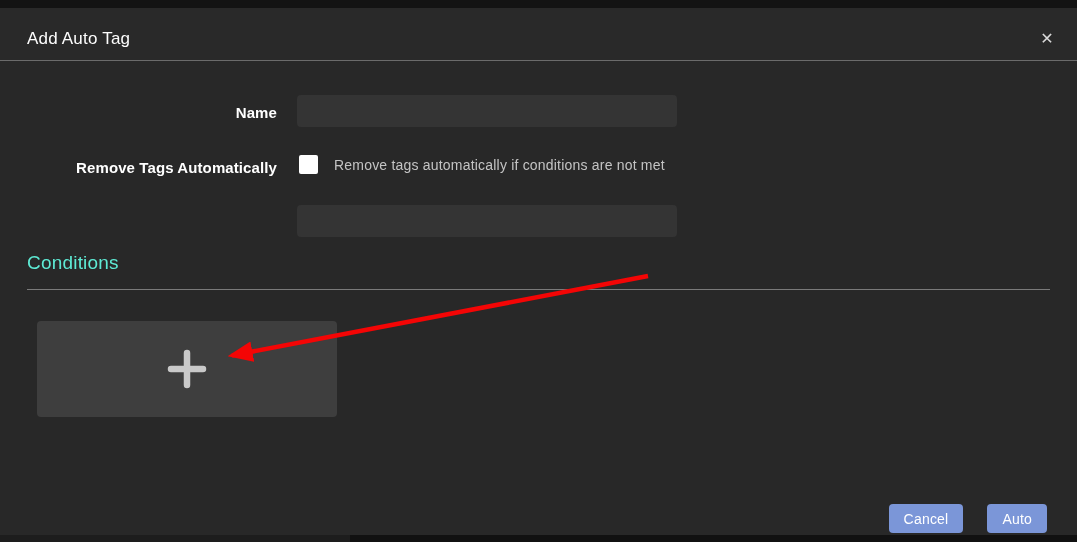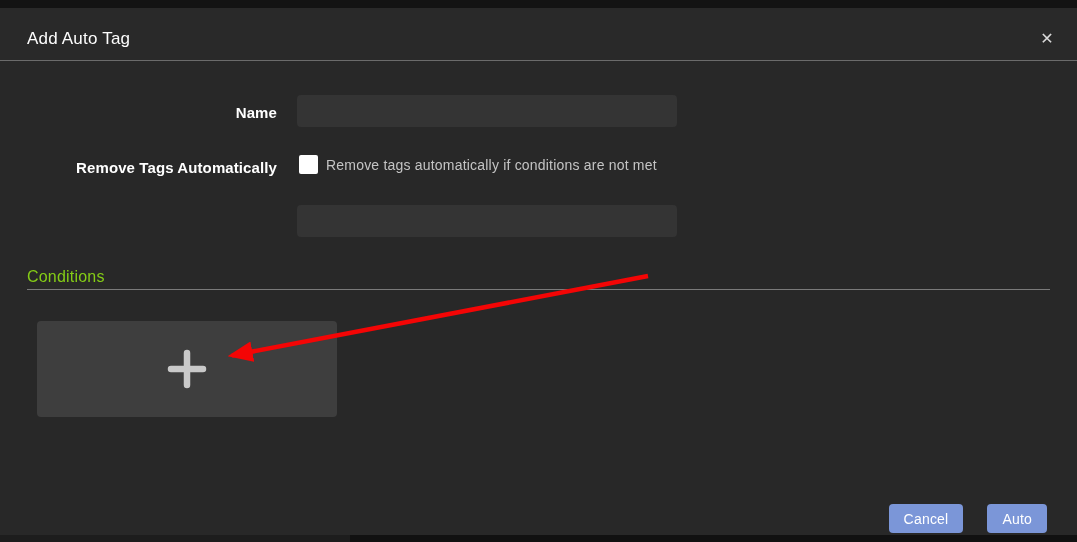--- a/index.html
+++ b/index.html
@@ -64,35 +64,35 @@
     background: #343434; border: none; border-radius: 4px;
     color: #eaeaea; font-size: 14px; padding: 0 10px;
     font-family: "Liberation Sans", sans-serif;
     outline: none;
   }
   .inp-name { top: 95px; }
   .inp-tags { top: 205px; }
 
   .checkbox-row {
     position: absolute; left: 299px; top: 155px;
-    display: flex; align-items: center; gap: 8px;
+    display: flex; align-items: center; gap: 16px;
   }
   .checkbox {
     width: 19px; height: 19px;
     background: #ffffff; border-radius: 2px;
     cursor: pointer; flex: 0 0 auto;
   }
   .checkbox-text {
     font-size: 14px; color: #c4c4c4; letter-spacing: 0.2px;
   }
 
   
   .conditions-heading {
-    position: absolute; left: 27px; top: 268px;
-    font-size: 16px; font-weight: 400; color: #84cc16;
+    position: absolute; left: 27px; top: 252px;
+    font-size: 19px; font-weight: 400; color: #5eead4;
     letter-spacing: 0.2px;
   }
   .conditions-rule {
     position: absolute; left: 27px; top: 289px; width: 1023px; height: 0;
     border-top: 1px solid #7a7a7a;
   }
   .add-condition-card {
     position: absolute; left: 37px; top: 321px;
     width: 300px; height: 96px;
     background: #3e3e3e; border: none; border-radius: 4px;

